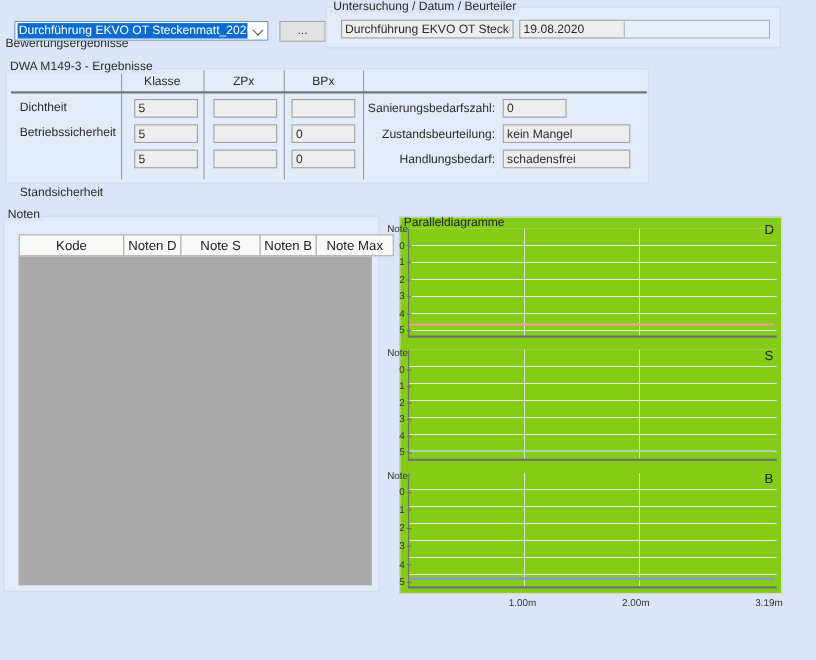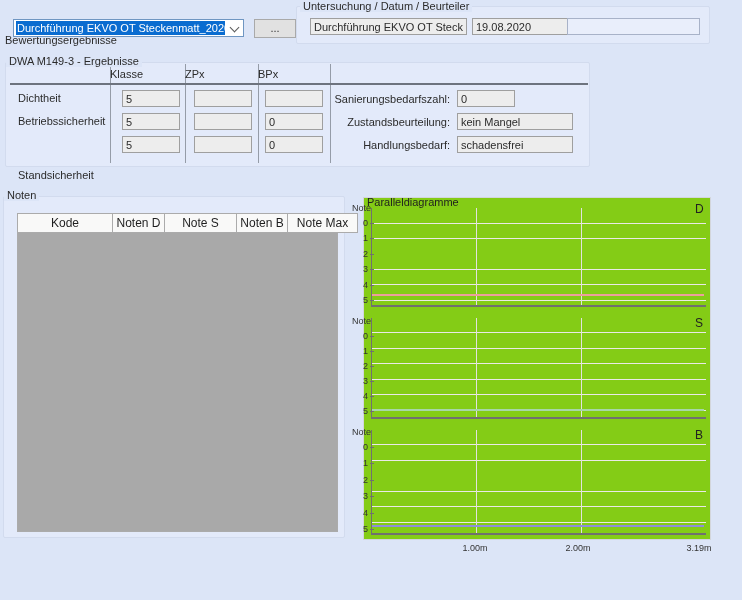--- a/index.html
+++ b/index.html
@@ -24,21 +24,21 @@
        font-size:11px;text-align:center;box-sizing:border-box;padding:0;line-height:15px;}
 
   
   .tb{position:absolute;background:#ededed;border:1px solid #9f9f9f;box-sizing:border-box;height:17px;
       font-family:"Liberation Sans",sans-serif;font-size:11px;color:#2b2b2b;padding:0 3px;}
   .tb.lightblue{background:#e9eefb;border-color:#a8b2c8;}
 
   
   .vline{position:absolute;width:1px;background:#959ca8;}
   .hline{position:absolute;height:2px;background:#6d737e;}
-  .colhead{position:absolute;text-align:left;color:#2b2b2b;}
+  .colhead{position:absolute;text-align:center;color:#2b2b2b;}
   .rowlbl{position:absolute;line-height:17px;}
   .sumlbl{position:absolute;text-align:right;line-height:17px;}
 
   
   .nt-head{position:absolute;display:flex;z-index:2;}
   .nt-cell{background:#f9f9f8;border:1px solid #ababab;margin-left:-1px;height:20px;box-sizing:border-box;
            display:flex;align-items:center;justify-content:center;font-size:12px;color:#1f1f1f;}
   .nt-cell:first-child{margin-left:0;}
   .nt-body{position:absolute;background:#a9a9a9;border:1px solid #ababab;border-top:none;box-sizing:border-box;}
 

